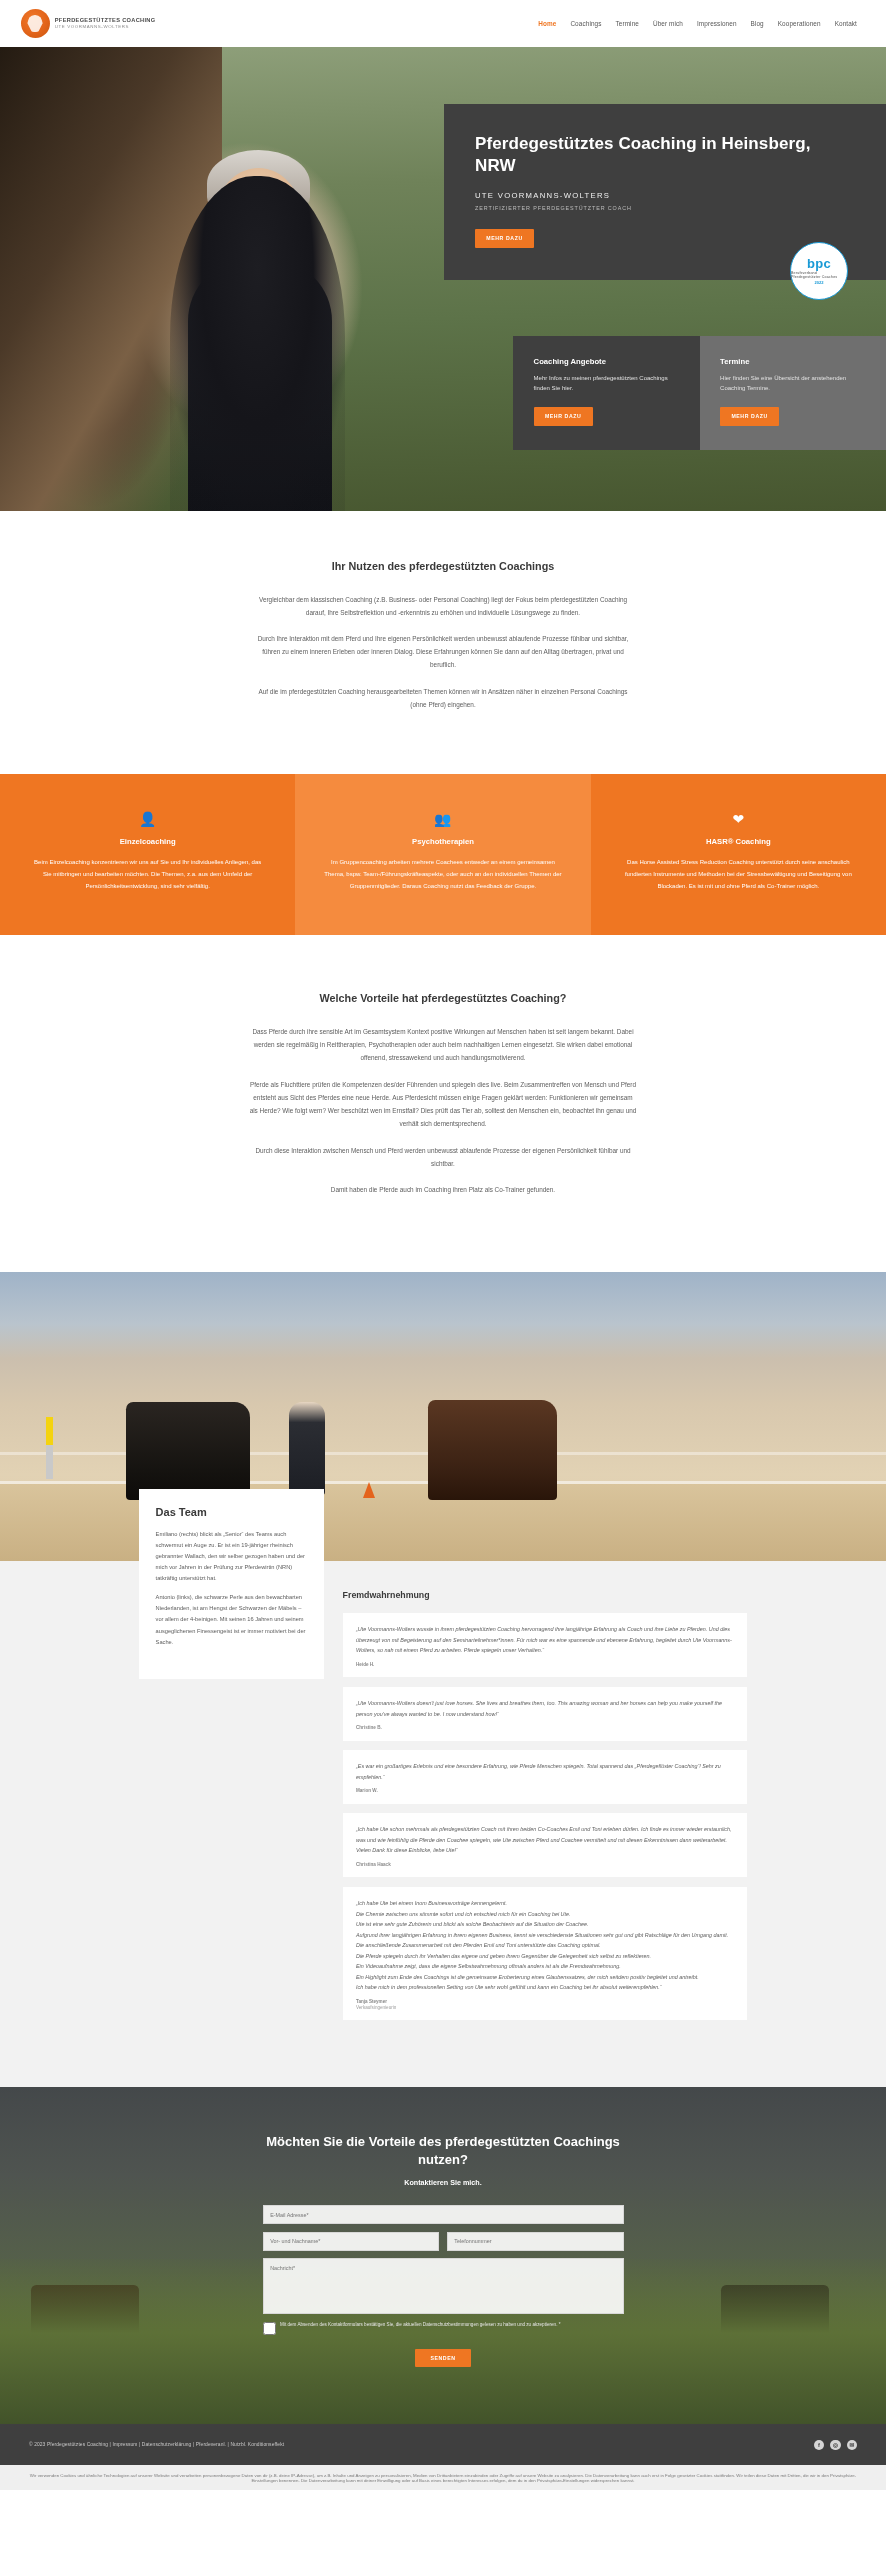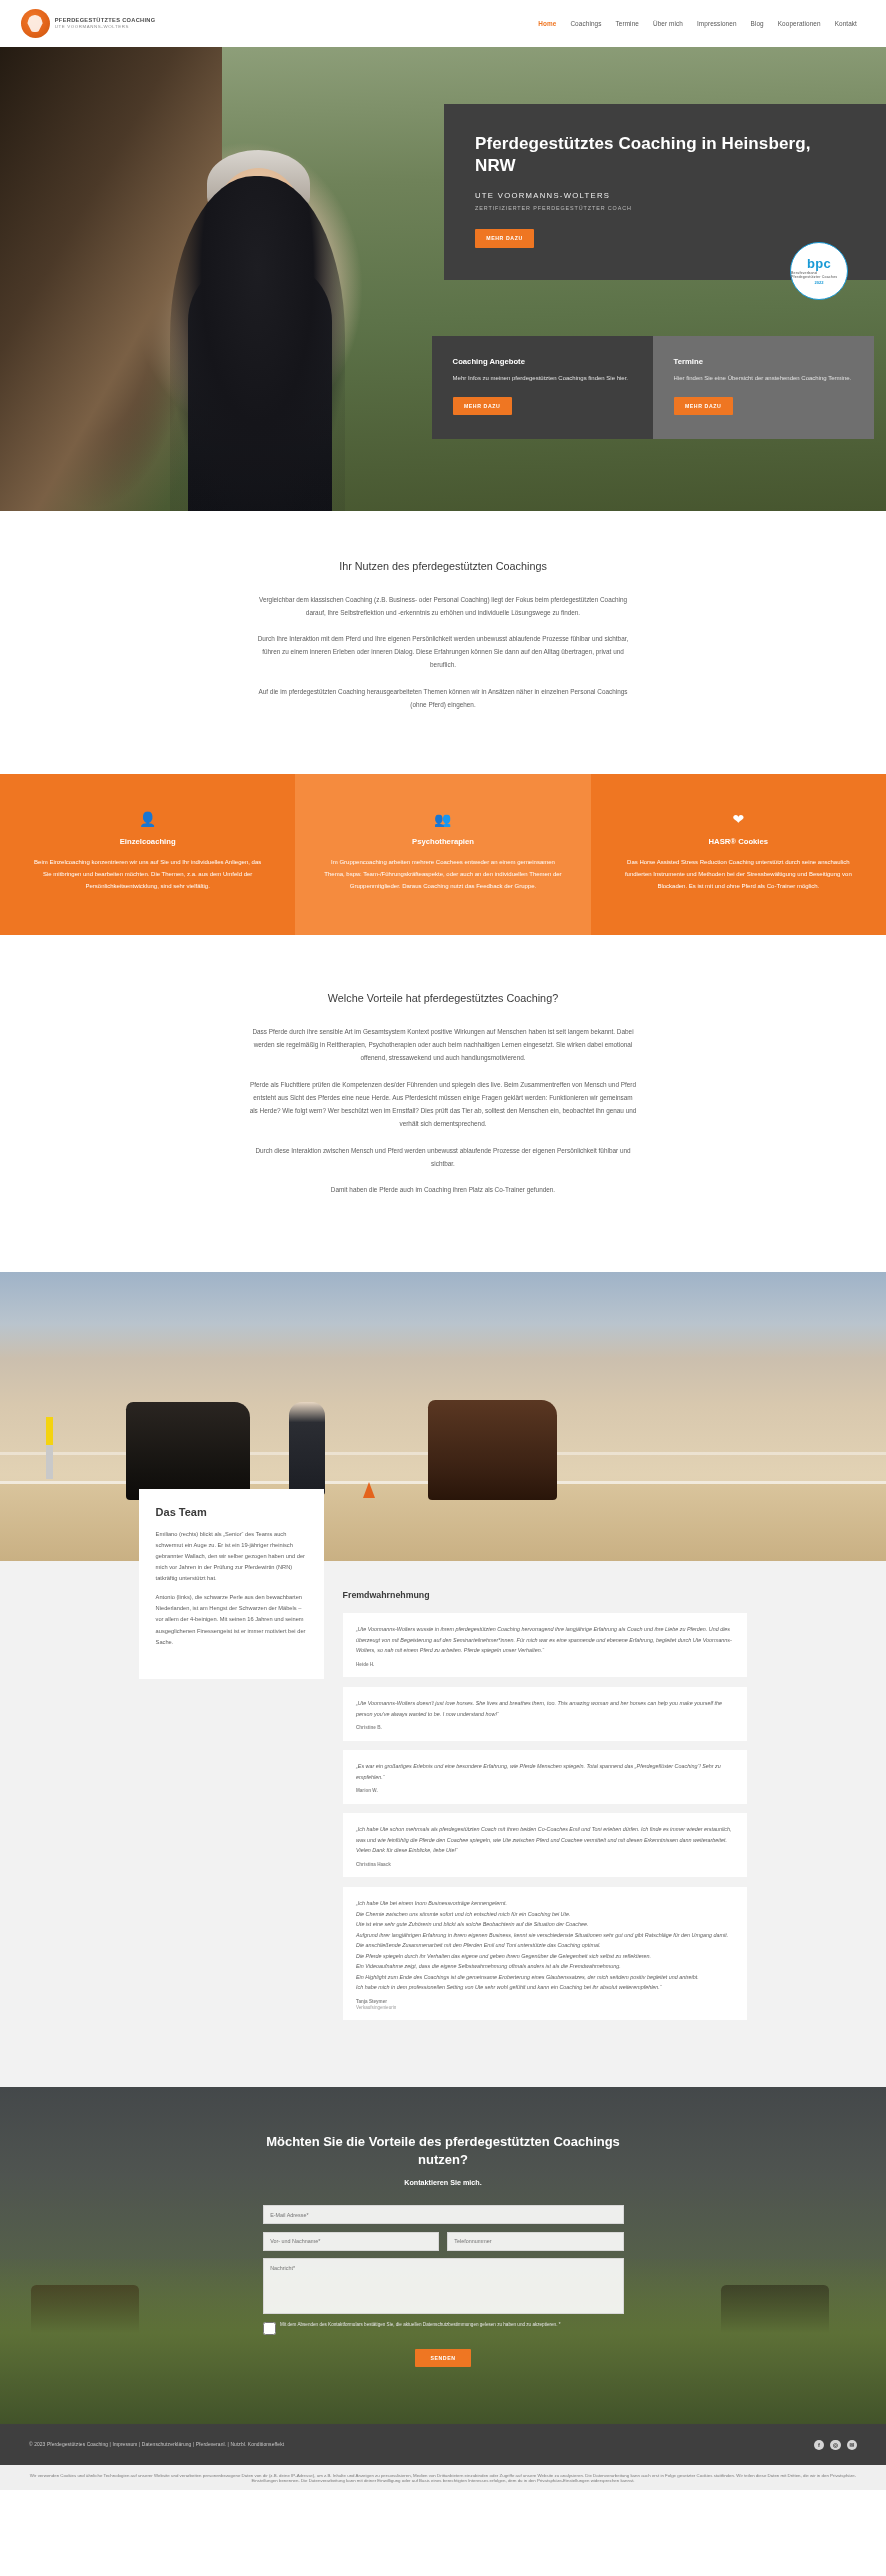--- a/index.html
+++ b/index.html
@@ -111,34 +111,34 @@
   .bpc-badge {
     position: absolute; right: 38px; top: 195px; width: 58px; height: 58px;
     border-radius: 50%; background: #fff; border: 1.5px solid #1a9ad6;
     display: flex; flex-direction: column; align-items: center; justify-content: center;
     color: #1a9ad6; line-height: 1.05;
   }
   .bpc-badge .b1 { font-size: 13px; font-weight: 800; letter-spacing: 0.3px; }
   .bpc-badge .b2 { font-size: 3.6px; letter-spacing: 0.2px; margin-top: 1.5px; color: #4a4a4a; }
   .bpc-badge .b3 { font-size: 4.1px; font-weight: 700; margin-top: 1px; }
 
-  .hero-cards { position: absolute; right: 12px; top: 289px; display: flex; width: 442px; }
+  .hero-cards { position: absolute; right: 0; top: 289px; display: flex; width: 373px; }
   .hero-card { flex: 1; padding: 20.6px 20.6px 24px 20.6px; color: #fff; }
   .hero-card.dark { background: #3f3f3f; }
   .hero-card.grey { background: #6f6f6f; }
   .hero-card h3 { font-size: 7.7px; font-weight: 700; margin-bottom: 7.2px; }
   .hero-card p { font-size: 6px; line-height: 1.75; color: #e2e2e2; }
   .hero-card .btn { margin-top: 13.4px; }
 
   
   .section { padding: 49px 0; }
   .wrap { max-width: 649px; margin: 0 auto; padding: 0 20.6px; }
   .narrow { max-width: 428px; margin: 0 auto; }
   h2.sec-title {
-    text-align: center; font-size: 10.8px; font-weight: 400; color: #3a3a3a; margin-bottom: 20.6px;
+    text-align: center; font-size: 10.8px; font-weight: 700; color: #3a3a3a; margin-bottom: 20.6px;
   }
   .sec-p {
     text-align: center; font-size: 6.4px; line-height: 2.05; color: #5d5d5d; margin-bottom: 13.4px;
   }
 
   
   .orange-band { background: #ef7622; display: flex; color: #fff; }
   .ob-col { flex: 1; padding: 38px 29px 43px 29px; text-align: center; }
   .ob-col.mid { background: #f58b3e; }
   .ob-icon { font-size: 14px; margin-bottom: 11.3px; line-height: 1; }
@@ -326,21 +326,21 @@
     <h3>Einzelcoaching</h3>
     <p>Beim Einzelcoaching konzentrieren wir uns auf Sie und Ihr individuelles Anliegen, das Sie mitbringen und bearbeiten möchten. Die Themen, z.a. aus dem Umfeld der Persönlichkeitsentwicklung, sind sehr vielfältig.</p>
   </div>
   <div class="ob-col mid">
     <div class="ob-icon">👥</div>
     <h3>Psychotherapien</h3>
     <p>Im Gruppencoaching arbeiten mehrere Coachees entweder an einem gemeinsamen Thema, bspw. Team-/Führungskräfteaspekte, oder auch an den individuellen Themen der Gruppenmitglieder. Daraus Coaching nutzt das Feedback der Gruppe.</p>
   </div>
   <div class="ob-col">
     <div class="ob-icon">❤</div>
-    <h3>HASR® Cookies</h3>
+    <h3>HASR® Coaching</h3>
     <p>Das Horse Assisted Stress Reduction Coaching unterstützt durch seine anschaulich fundierten Instrumente und Methoden bei der Stressbewältigung und Beseitigung von Blockaden. Es ist mit und ohne Pferd als Co-Trainer möglich.</p>
   </div>
 </section>
 
 <section class="vorteile">
   <div class="wrap narrow">
     <h2 class="sec-title">Welche Vorteile hat pferdegestütztes Coaching?</h2>
     <p class="sec-p">Dass Pferde durch ihre sensible Art im Gesamtsystem Kontext positive Wirkungen auf Menschen haben ist seit langem bekannt. Dabei werden sie regelmäßig in Reittherapien, Psychotherapien oder auch beim nachhaltigen Lernen eingesetzt. Sie wirken dabei emotional offenend, stressawekend und auch handlungsmotivierend.</p>
     <p class="sec-p">Pferde als Fluchttiere prüfen die Kompetenzen des/der Führenden und spiegeln dies live. Beim Zusammentreffen von Mensch und Pferd entsteht aus Sicht des Pferdes eine neue Herde. Aus Pferdesicht müssen einige Fragen geklärt werden: Funktionieren wir gemeinsam als Herde? Wie folgt wem? Wer beschützt wen im Ernstfall? Dies prüft das Tier ab, solltest den Menschen ein, beobachtet ihn genau und verhält sich dementsprechend.</p>
     <p class="sec-p">Durch diese Interaktion zwischen Mensch und Pferd werden unbewusst ablaufende Prozesse der eigenen Persönlichkeit fühlbar und sichtbar.</p>

